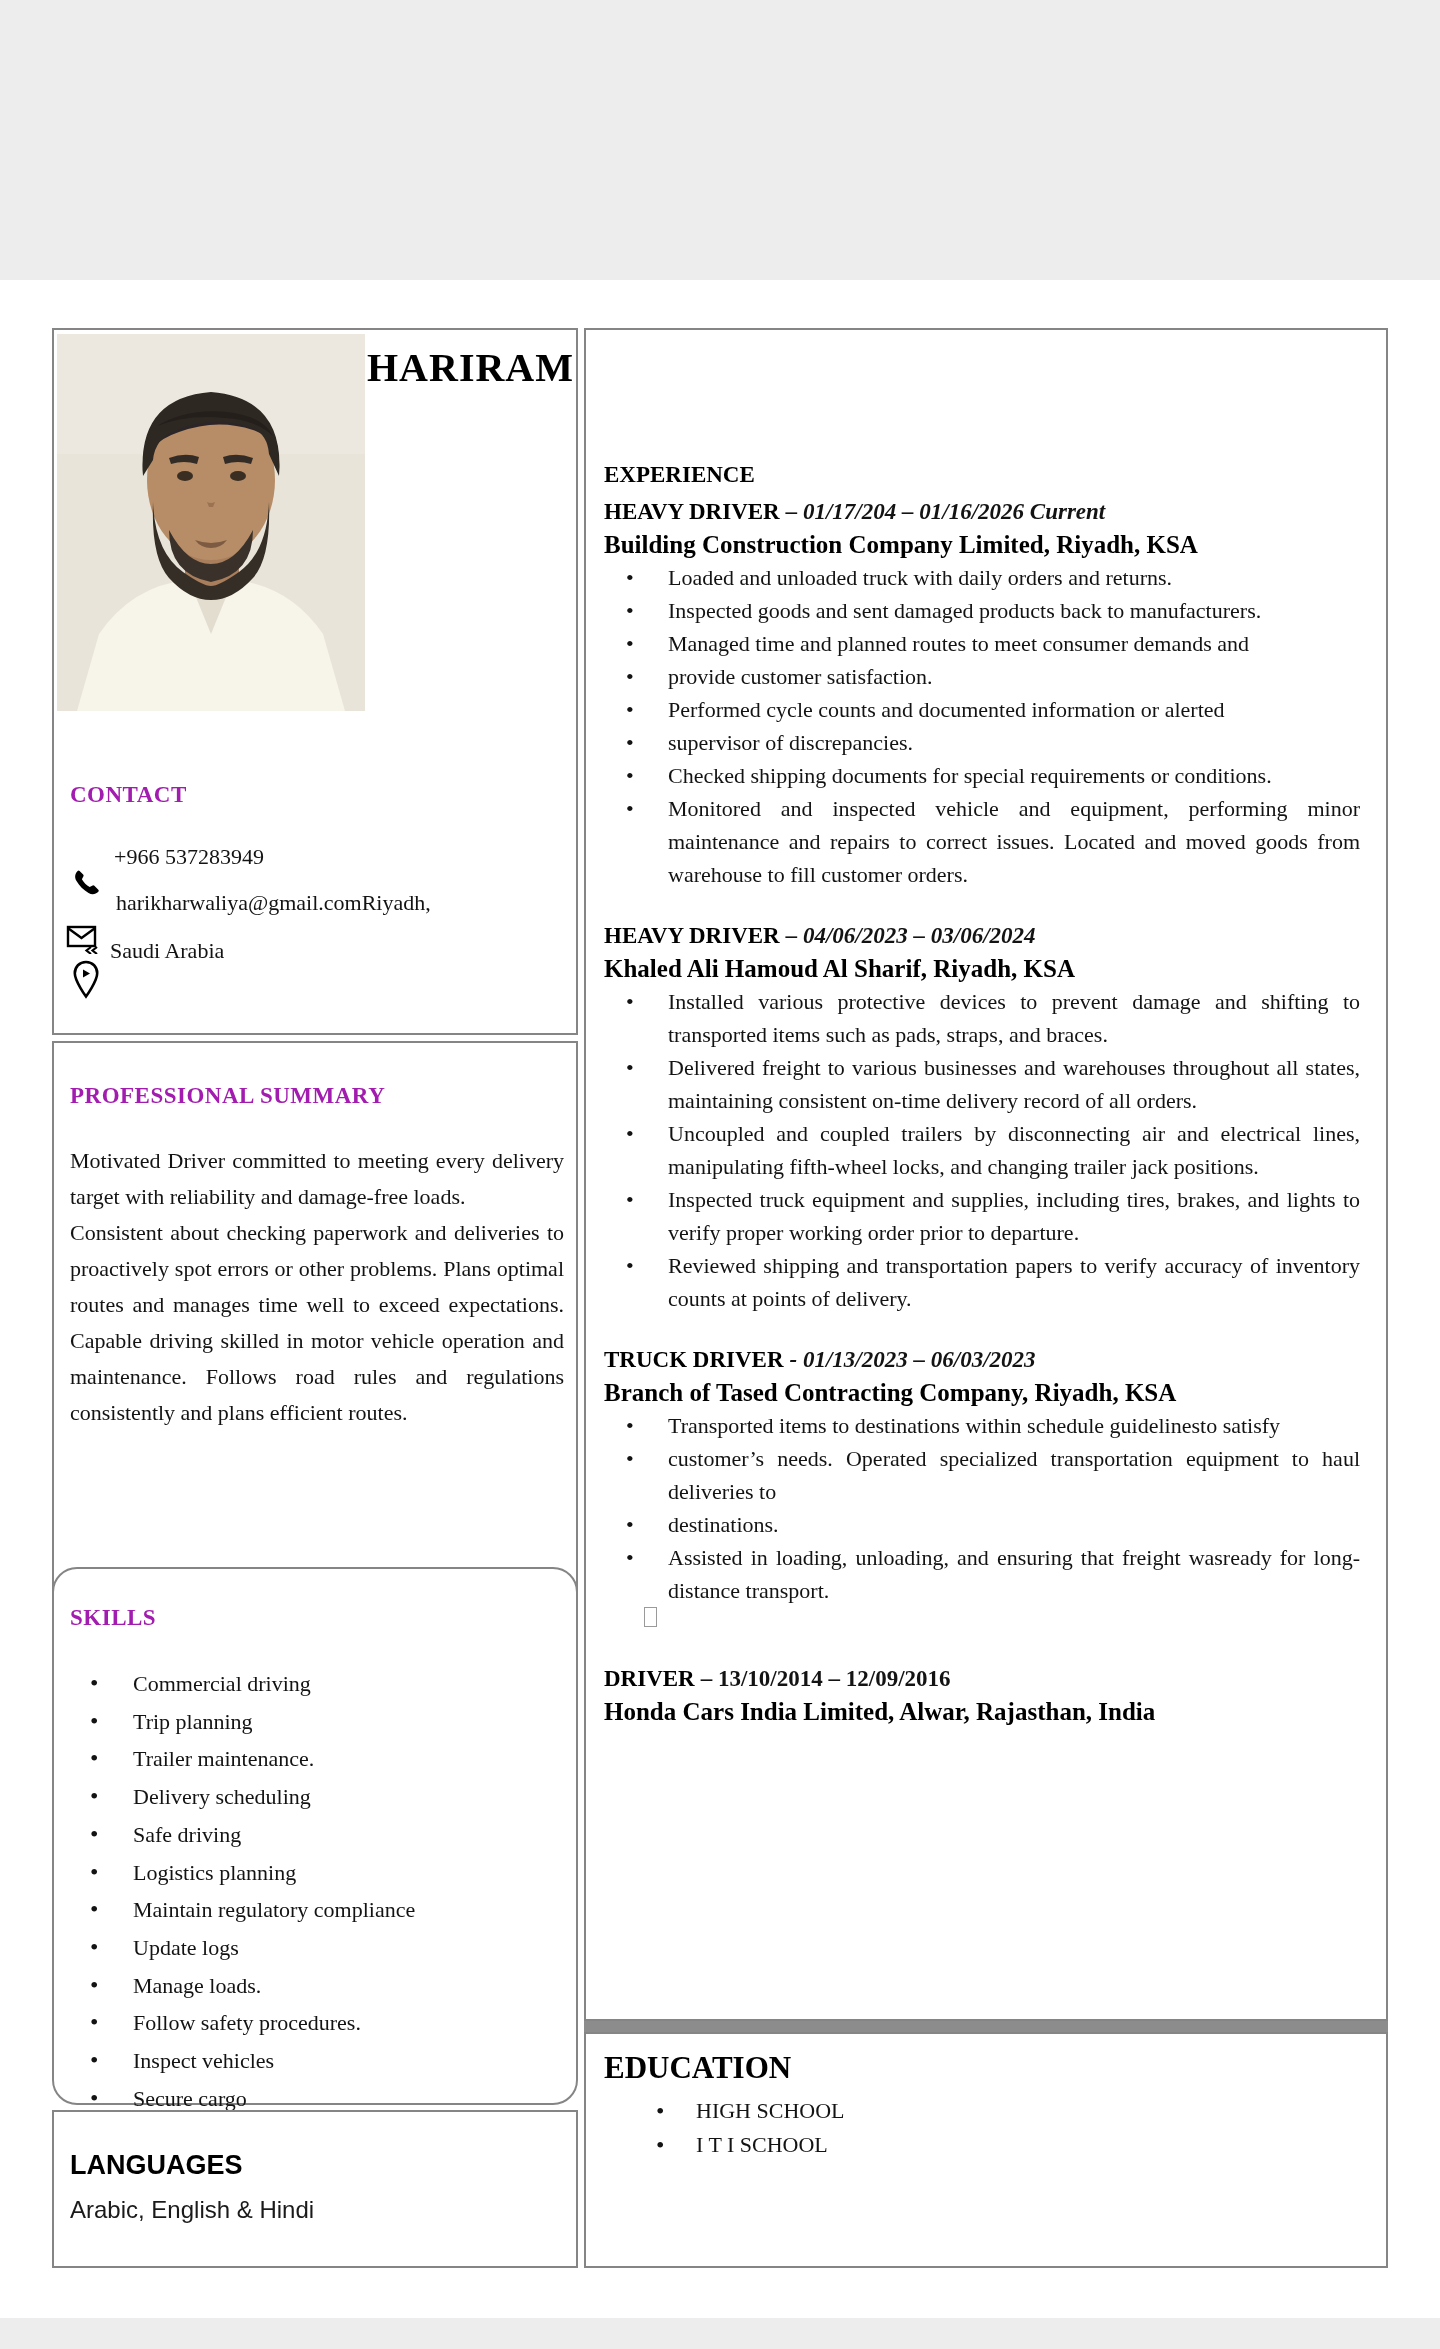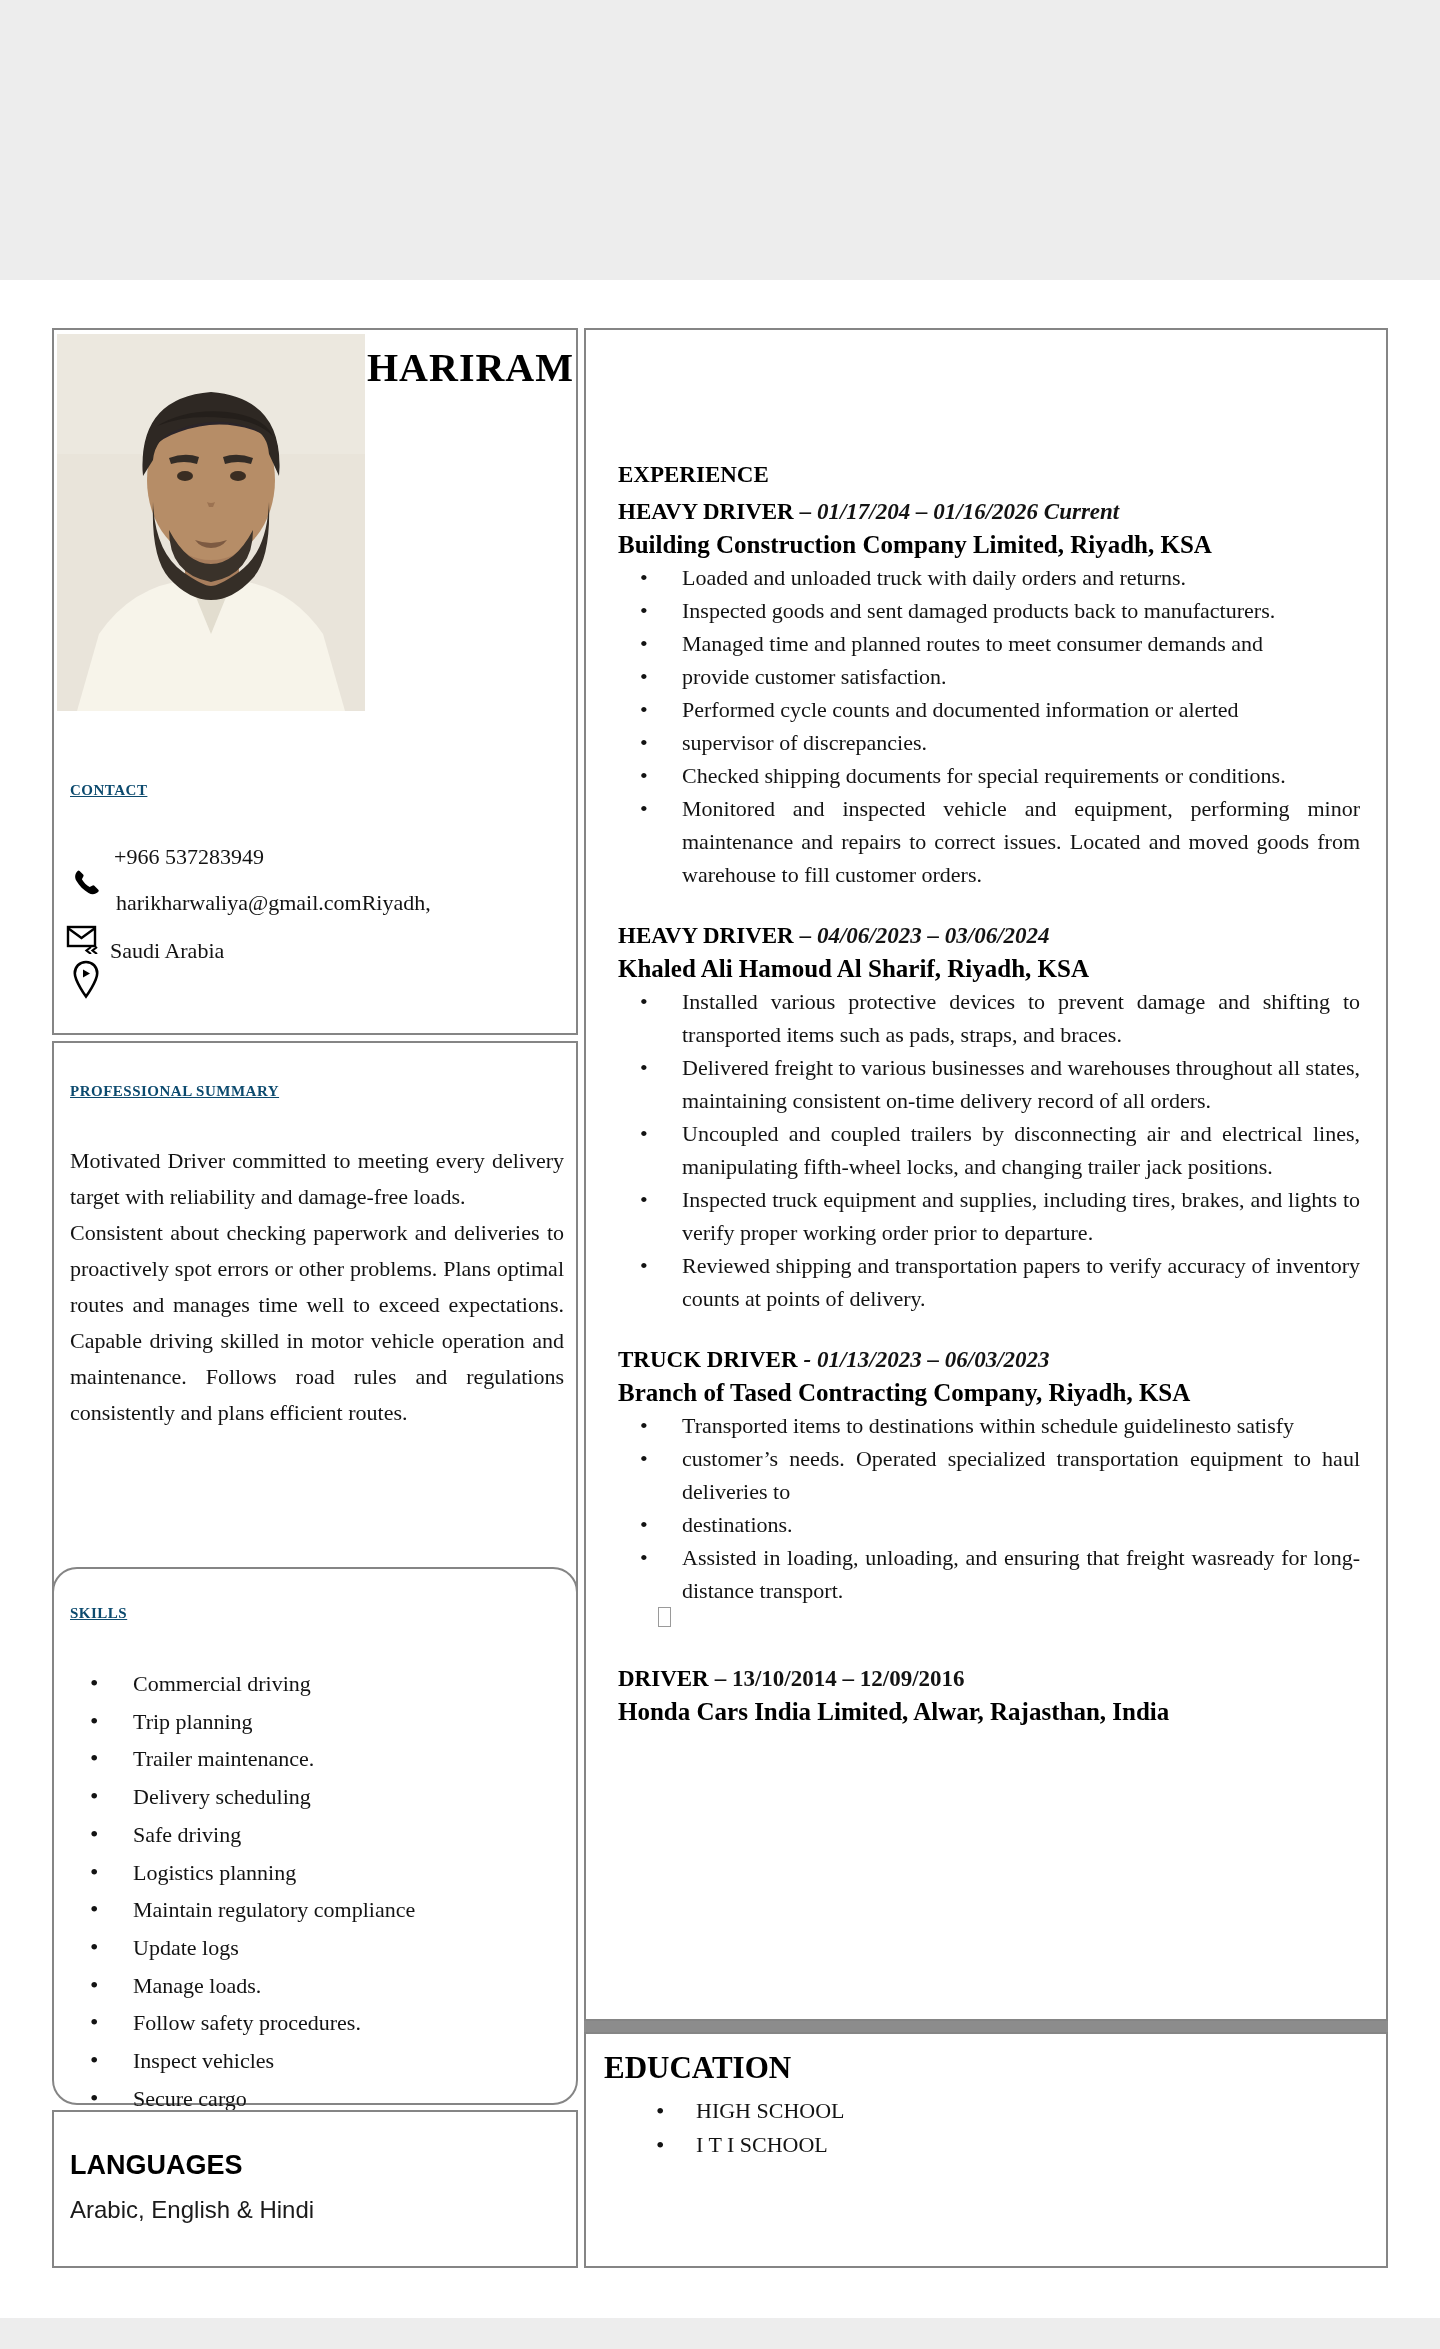--- a/index.html
+++ b/index.html
@@ -10,34 +10,34 @@
   }
   .band { position:absolute; left:0; width:1440px; background:#ededed; }
   .band-top { top:0; height:280px; }
   .band-bottom { top:2318px; height:31px; }
 
   .box { position:absolute; background:#fff; border:2px solid #858585; }
   #box-photo   { left:52px;  top:328px;  width:526px; height:707px; }
   #box-summary { left:52px;  top:1041px; width:526px; height:630px; }
   #box-skills  { left:52px;  top:1567px; width:526px; height:538px;border-radius:25px; }
   #box-lang    { left:52px;  top:2110px; width:526px; height:158px; }
-  #box-exp     { left:584px; top:328px;  width:804px; height:1693px; padding:132px 26px 0 32px; }
+  #box-exp     { left:584px; top:328px;  width:804px; height:1693px; padding:132px 26px 0 18px; }
   #sep-bar     { position:absolute; left:584px; top:2021px; width:804px; height:11px; background:#8c8c8c; }
   #box-edu     { left:584px; top:2032px; width:804px; height:236px; padding:16px 26px 0 18px; }
 
   
   .photo { position:absolute; left:3px; top:4px; width:308px; height:377px; display:block; }
   .cv-name {
     position:absolute; left:313px; top:342px; font-size:40px; font-weight:bold;
     color:#000; letter-spacing:1px; white-space:nowrap;
   }
   #box-photo .cv-name { left:313px; top:14px; position:absolute; }
 
   
-  .sec-h { font-size:15px; font-weight:bold; color:#0c4a6e; letter-spacing:0.5px;text-decoration:underline; }
+  .sec-h { font-size:23px; font-weight:bold; color:#a21caf; letter-spacing:0.5px; }
   #contact-heading { position:absolute; left:16px; top:452px; }
   .contact-text { position:absolute; font-size:22px; white-space:nowrap; }
   #contact-phone    { left:60px; top:514px; }
   #contact-email    { left:62px; top:560px; }
   #contact-location { left:56px; top:608px; }
   .cicon { position:absolute; }
   #icon-phone    { left:14px; top:538px; width:34px; height:34px; }
   #icon-email    { left:12px; top:594px; width:36px; height:30px; }
   #icon-location { left:18px; top:630px; width:28px; height:40px; }
 

